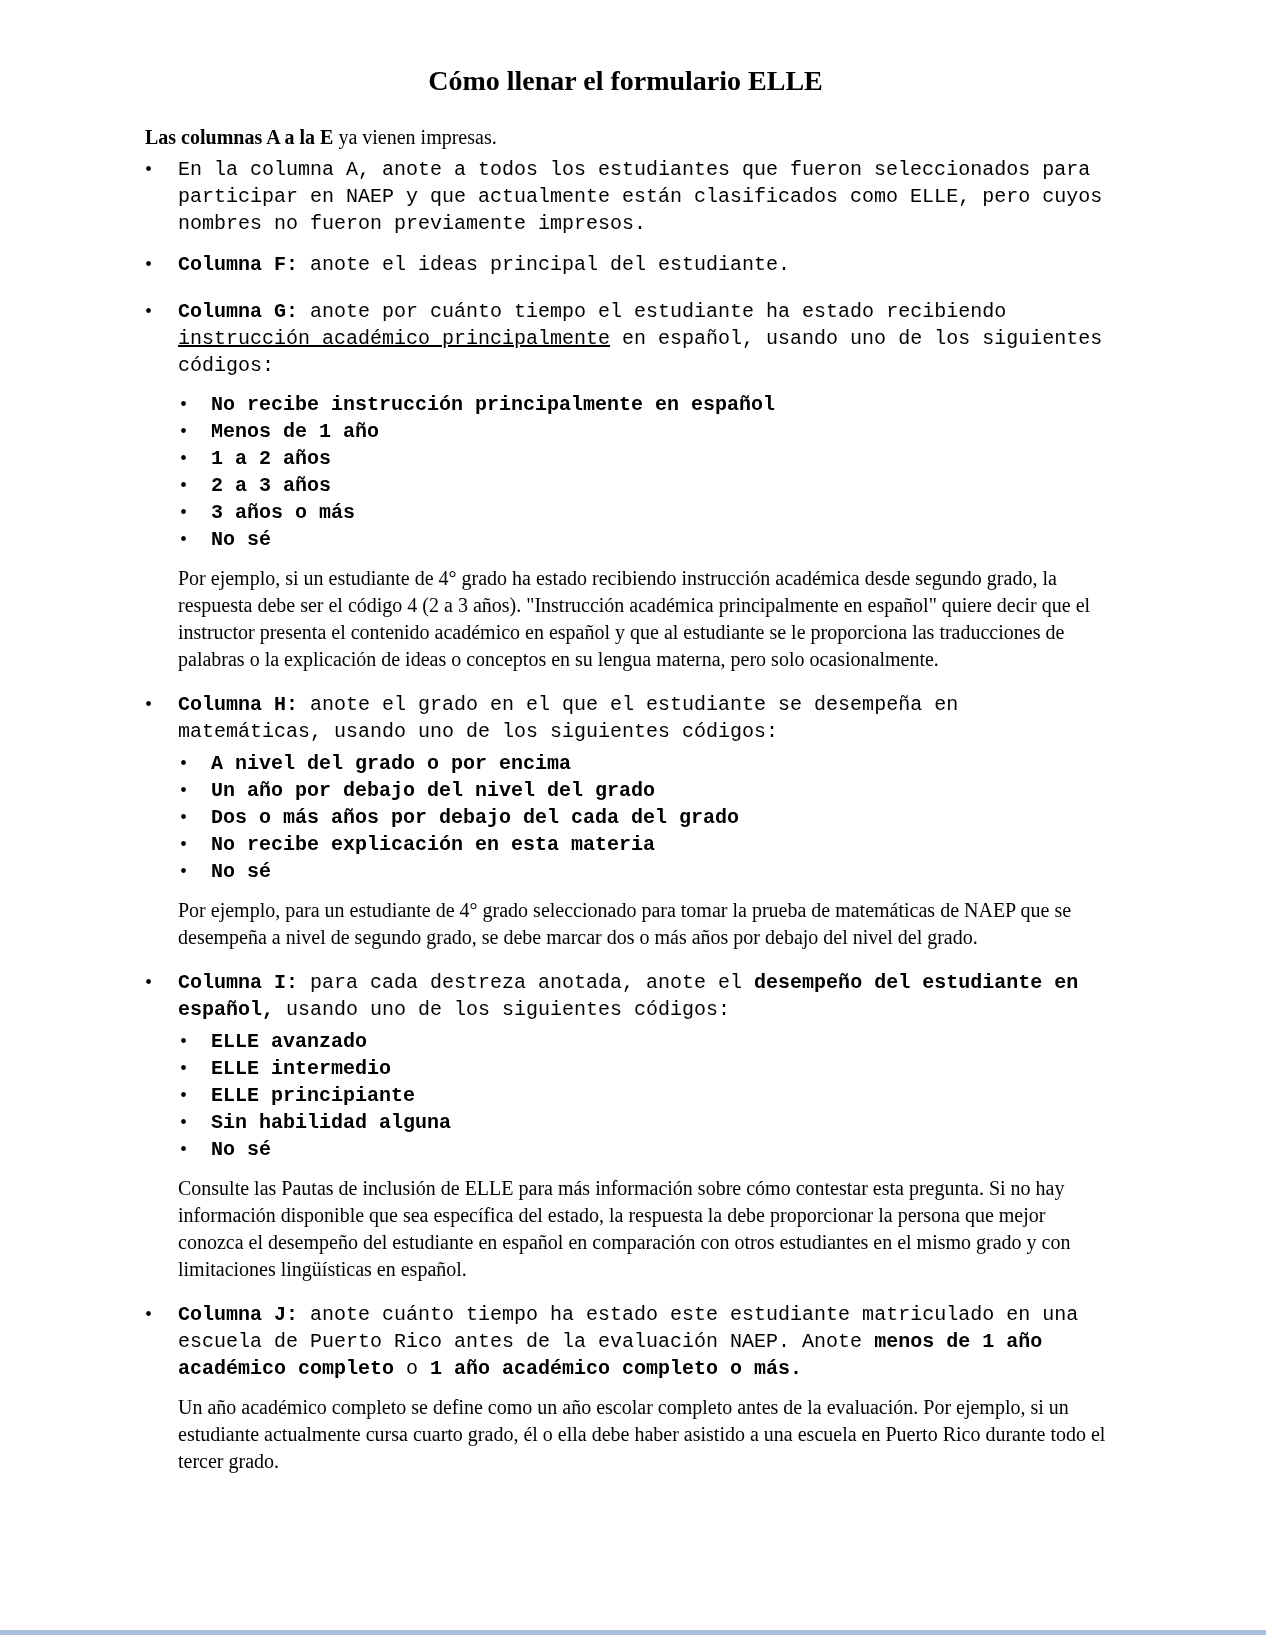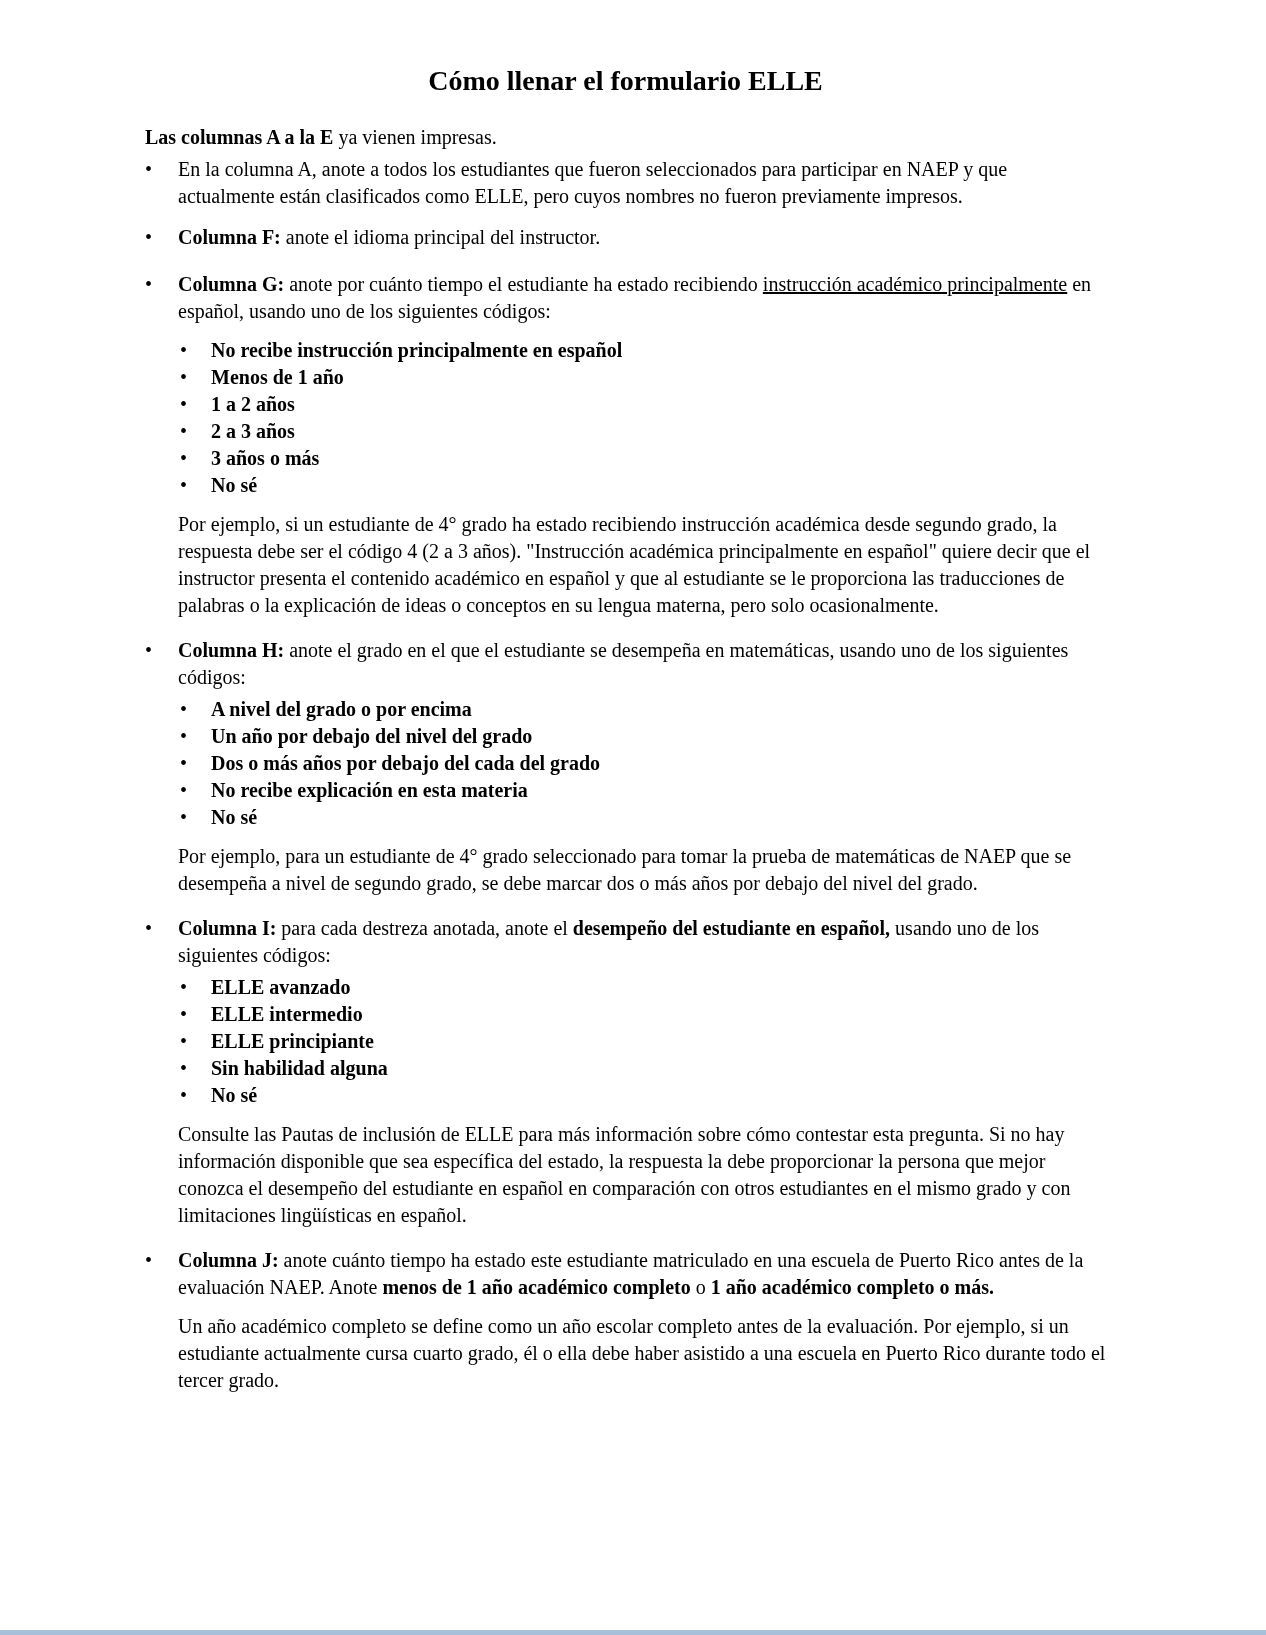--- a/index.html
+++ b/index.html
@@ -25,21 +25,21 @@
     margin-bottom: 26px;
   }
 
   .para { margin-bottom: 5px; }
 
   .bullet { display: flex; align-items: flex-start; }
   .bullet .marker { flex: none; }
   .l1 .marker { width: 33px; }
   .l2 { margin-left: 35px; }
   .l2 .marker { width: 31px; }
-  .bcontent { flex: 1; min-width: 0; }
+  .bcontent { flex: 1; min-width: 0; font-family: Liberation Mono, monospace; }
 
   .bold { font-weight: bold; }
   .u { text-decoration: underline; }
 
   .indent { margin-left: 33px; }
 
   .mb-xs { margin-bottom: 5px; }
   .mb-sm { margin-bottom: 10px; }
   .mb-md { margin-bottom: 12px; }
   .mb-lg { margin-bottom: 14px; }
@@ -66,21 +66,21 @@
   <p class="para"><strong>Las columnas A a la E</strong><span> ya vienen impresas.</span></p>
 
   <div class="bullet l1 mb-lg">
     <span class="marker">•</span>
     <div class="bcontent">En la columna A, anote a todos los estudiantes que fueron seleccionados para participar en NAEP y que actualmente están clasificados como ELLE, pero cuyos nombres no fueron previamente impresos.</div>
   </div>
 
 
   <div class="bullet l1 mb-xxl">
     <span class="marker">•</span>
-    <div class="bcontent"><strong>Columna F:</strong><span>  anote el idioma principal del instructor.</span></div>
+    <div class="bcontent"><strong>Columna F:</strong><span>  anote el ideas principal del estudiante.</span></div>
   </div>
 
   <div class="bullet l1 mb-md">
     <span class="marker">•</span>
     <div class="bcontent"><strong>Columna G:</strong><span>  anote por cuánto tiempo el estudiante ha estado recibiendo </span><span class="u">instrucción académico principalmente</span><span> en español, usando uno de los siguientes códigos:</span></div>
   </div>
 
   <div class="codes">
     <div class="bullet l2">
       <span class="marker">•</span>

